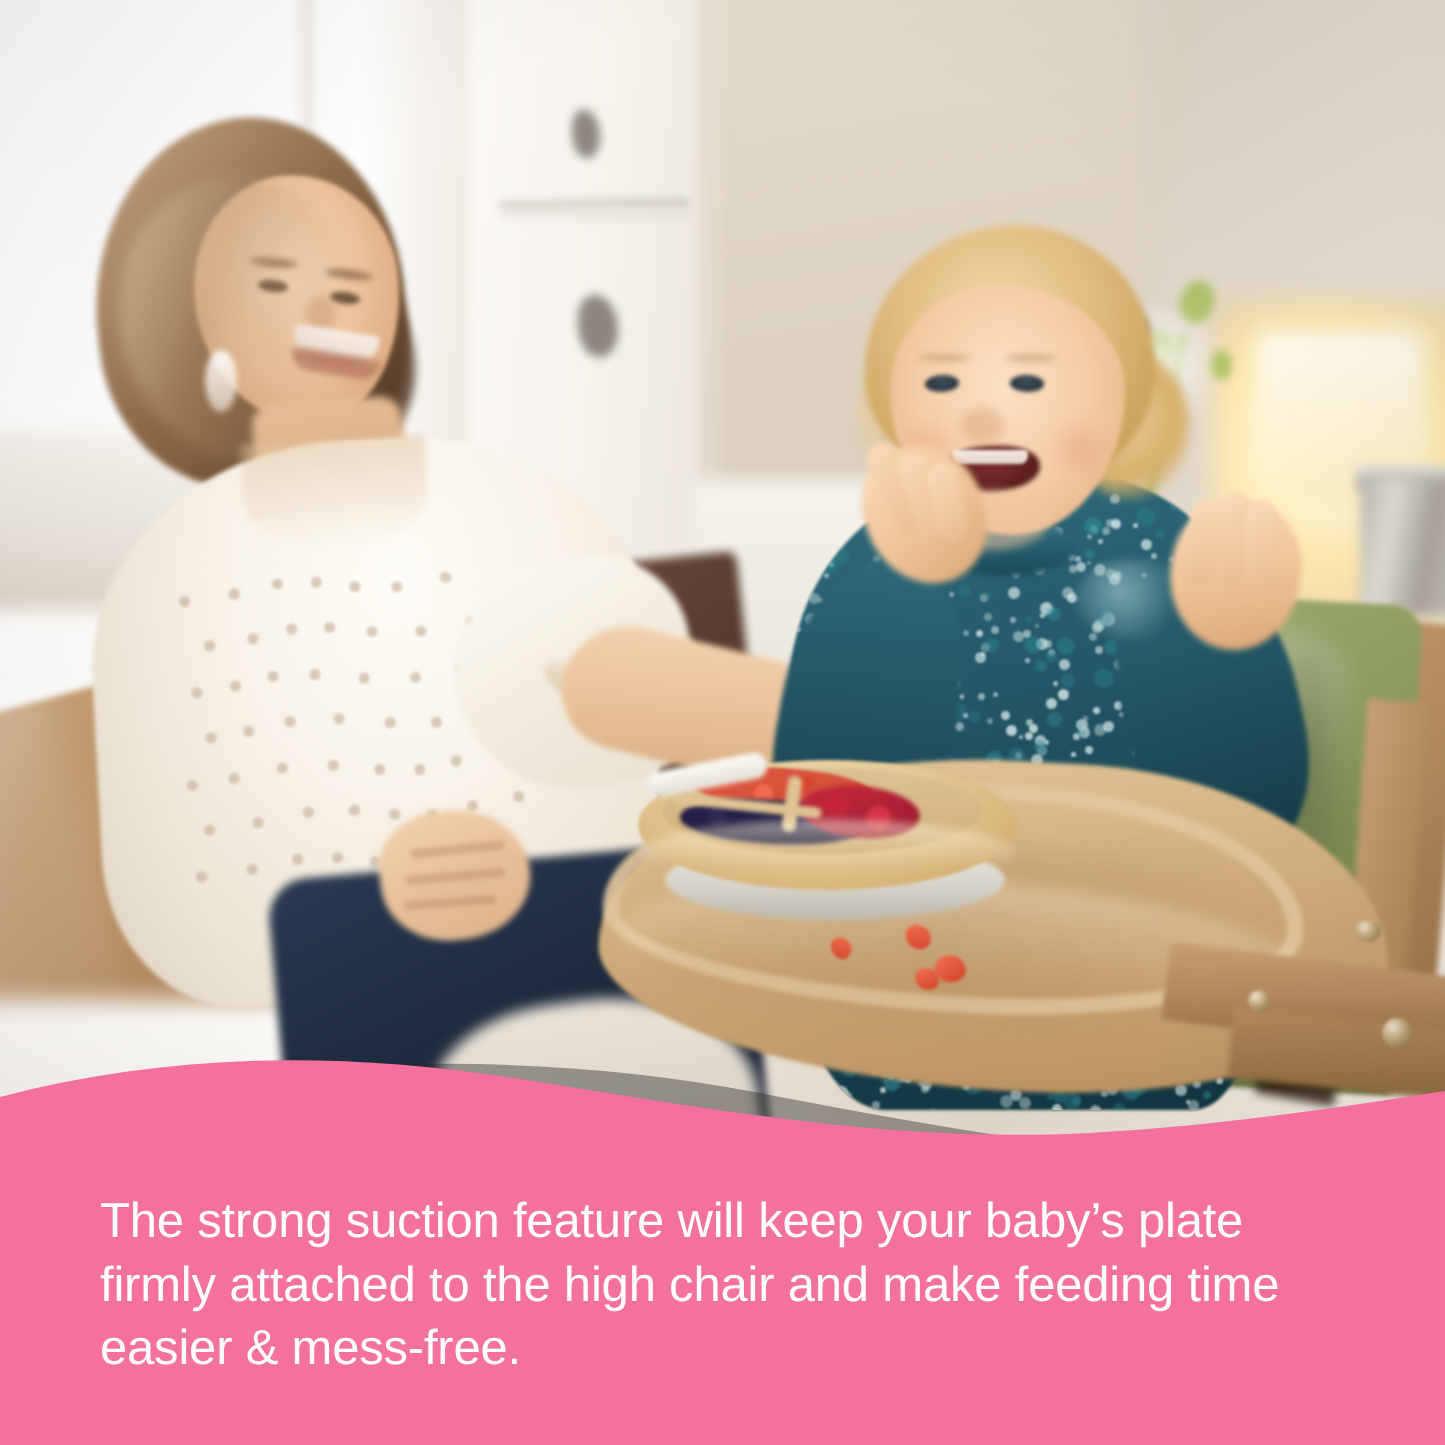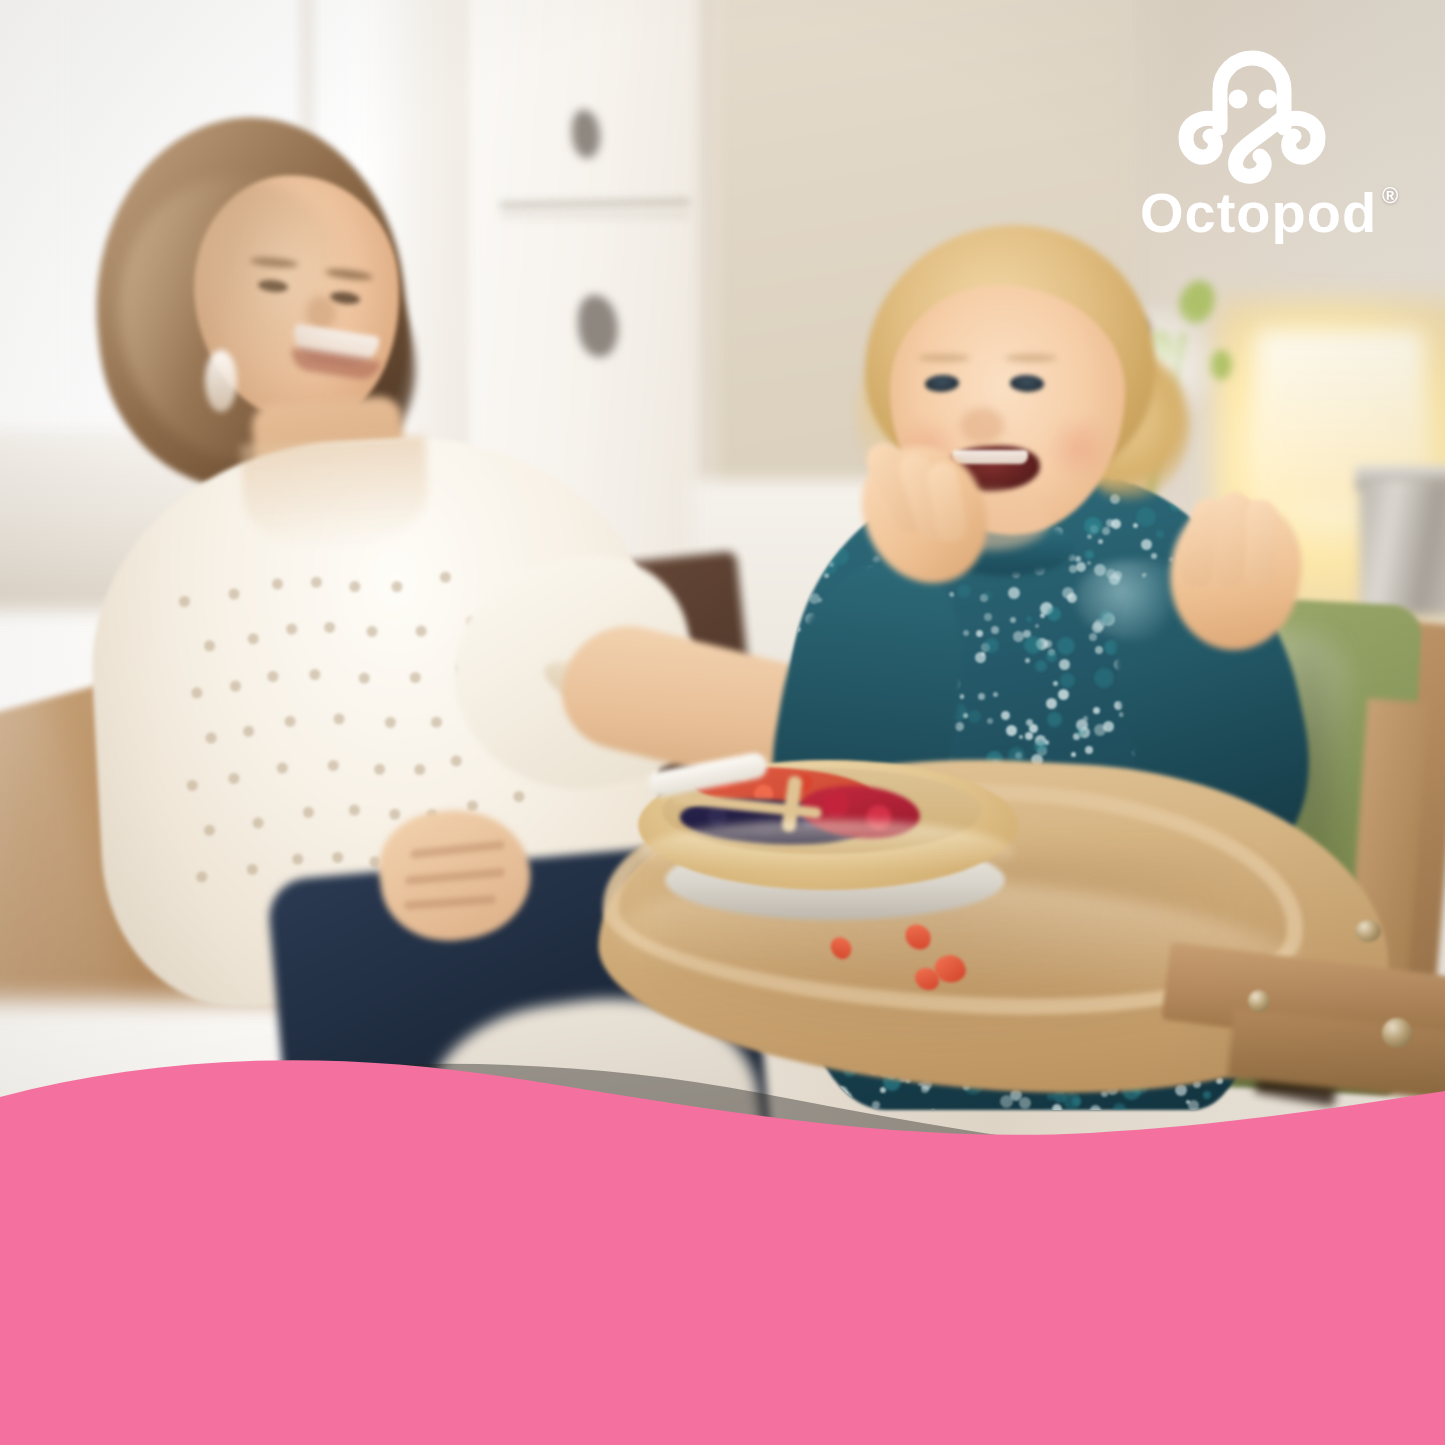--- a/index.html
+++ b/index.html
@@ -1590,43 +1590,20 @@
       <path d="M0,95 C260,30 520,22 760,68 C1000,114 1200,150 1445,128 L1445,420 L0,420 Z" fill="rgba(40,38,36,0.42)"></path>
     </svg>
   </div>
 
   <div class="pink-band">
     <svg viewBox="0 0 1445 420" preserveAspectRatio="none" aria-hidden="true">
       <path id="pinkPath" d="M0,72 C160,30 330,24 520,54 C720,86 900,118 1090,108 C1230,100 1340,82 1445,66 L1445,420 L0,420 Z" fill="#F4719F"></path>
     </svg>
   </div>
 
-
-  <div class="logo">
-
-    <div class="logo-mark">
-      <svg viewBox="0 0 148 142" width="148" height="142" aria-hidden="true">
-        <g fill="none" stroke="#ffffff" stroke-width="15" stroke-linecap="round">
-
-          <path d="M42,86 L42,48 A32,32 0 0 1 106,48 L106,86"></path>
-
-          <path d="M42,78 C22,72 8,82 8,96 C8,110 20,118 30,114 C39,110 40,98 32,94"></path>
-
-          <path d="M106,78 C126,72 140,82 140,96 C140,110 128,118 118,114 C109,110 108,98 116,94"></path>
-
-          <path d="M104,76 C86,92 70,100 62,110 C52,123 60,136 74,134 C86,132 90,120 82,114"></path>
-        </g>
-
-        <circle cx="60" cy="57" r="9.5" fill="#ffffff"></circle>
-        <circle cx="90" cy="57" r="9.5" fill="#ffffff"></circle>
-      </svg>
-    </div>
-
-    <div class="logo-word">
-      <svg viewBox="0 0 270 64" width="270" height="64" aria-hidden="true">
-        <text x="0" y="50" font-family="&quot;Liberation Sans&quot;, sans-serif" font-size="56" font-weight="600" letter-spacing="1" fill="#ffffff" id="wordmark-text">Octopod</text>
-      </svg>
-    </div>
-
-    <span class="logo-reg">®</span>
+  <div class="caption">
+    <p>The strong suction feature will keep your baby’s plate</p>
+    <p>firmly attached to the high chair and make feeding time</p>
+    <p>easier &amp; mess-free.</p>
   </div>
 
+
 </div>
 
 </body></html>

